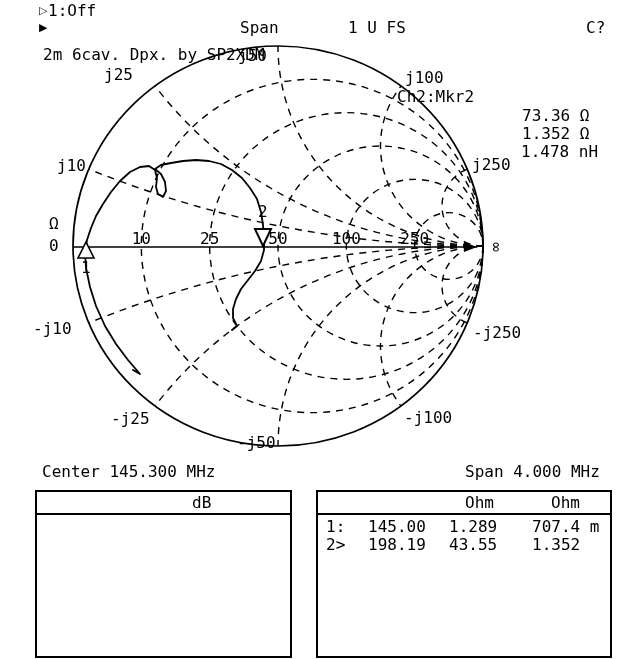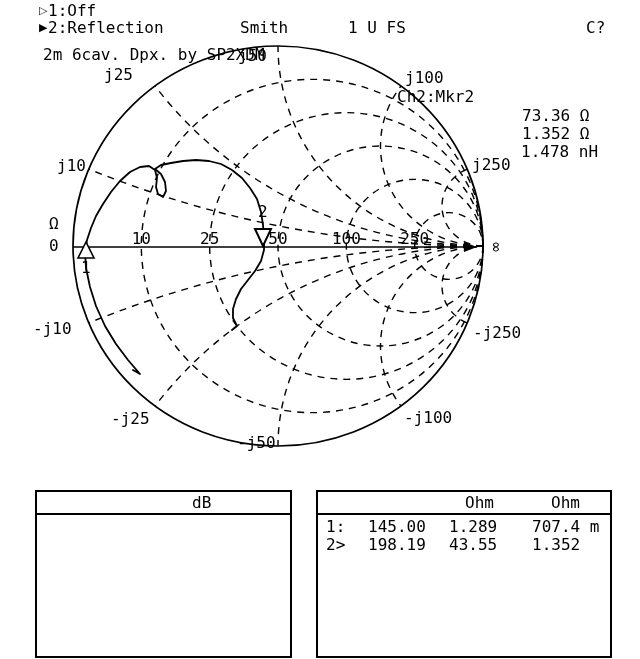--- a/index.html
+++ b/index.html
@@ -20,22 +20,21 @@
   .mkr{fill:#fff;stroke:#000;}
 </style>
 </head>
 <body>
 
 <div id="screen">
 
   <span class="t tri" style="left:39px;top:4px">▷</span>
   <span class="t" style="left:48px;top:2px">1:Off</span>
   <span class="t tri" style="left:39px;top:21px">▶</span>
-  <span class="t" style="left:48px;top:19px">2:Reflection</span>
-  <span class="t" style="left:240px;top:19px">Smith</span>
+  <span class="t" style="left:240px;top:19px">Span</span>
   <span class="t" style="left:348px;top:19px">1 U FS</span>
   <span class="t" style="left:586px;top:19px">C?</span>
 
   <span class="t" style="left:43px;top:46px">2m 6cav. Dpx. by SP2XDM</span>
 
   <span class="t" style="left:397px;top:88px">Ch2:Mkr2</span>
   <span class="t" style="left:522px;top:107px">73.36 Ω</span>
   <span class="t" style="left:522px;top:125px">1.352 Ω</span>
   <span class="t" style="left:521px;top:143px">1.478 nH</span>
 
@@ -76,20 +75,22 @@
       <text x="33" y="334">-j10</text>
       <text x="111" y="424">-j25</text>
       <text x="237" y="448">-j50</text>
       <text x="404" y="423">-j100</text>
       <text x="473" y="338">-j250</text>
       <text x="49" y="229">Ω</text>
       <text x="49" y="251">0</text>
       <text x="495" y="247" text-anchor="middle" dominant-baseline="middle" font-size="22" transform="rotate(90 495 247)">∞</text>
     </svg>
 
+  <span class="t" style="left:42px;top:463px">Center 145.300 MHz</span>
+  <span class="t" style="left:465px;top:463px">Span 4.000 MHz</span>
 
   <div class="box" style="left:35px;top:490px;width:253px;height:164px"></div>
   <div class="box" style="left:316px;top:490px;width:292px;height:164px"></div>
   <div class="hline" style="left:35px;top:513px;width:257px"></div>
   <div class="hline" style="left:316px;top:513px;width:296px"></div>
 
   <span class="t" style="left:192px;top:494px">dB</span>
 
   <span class="t" style="left:465px;top:494px">Ohm</span>
   <span class="t" style="left:551px;top:494px">Ohm</span>

